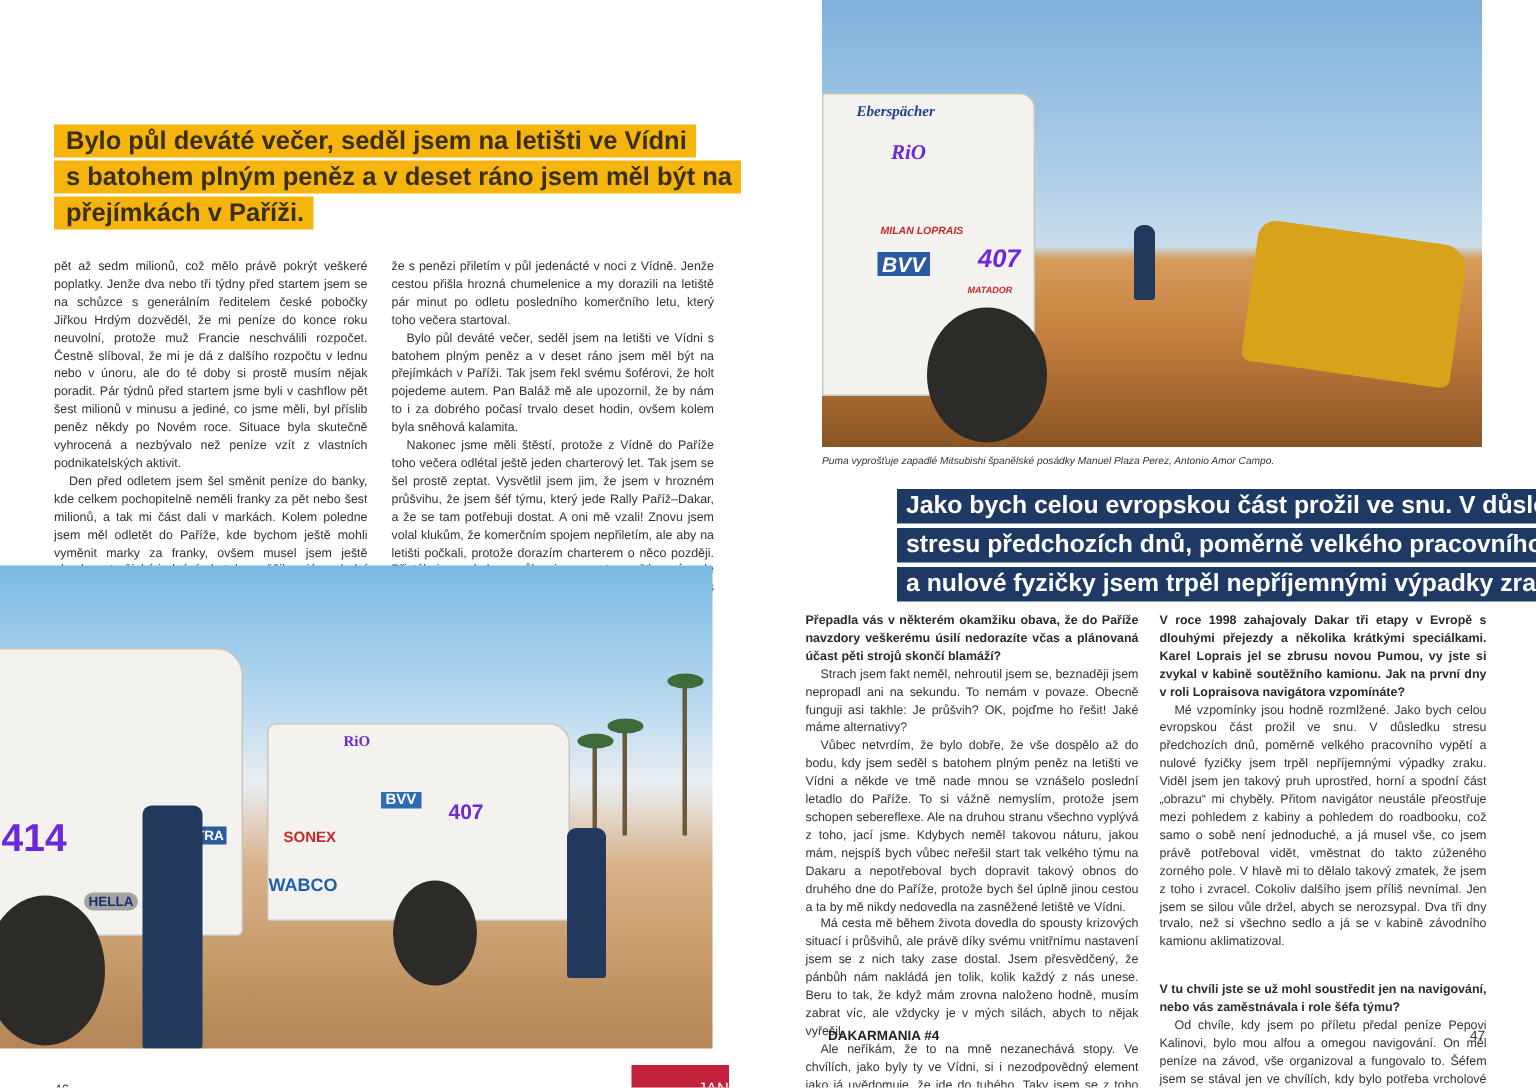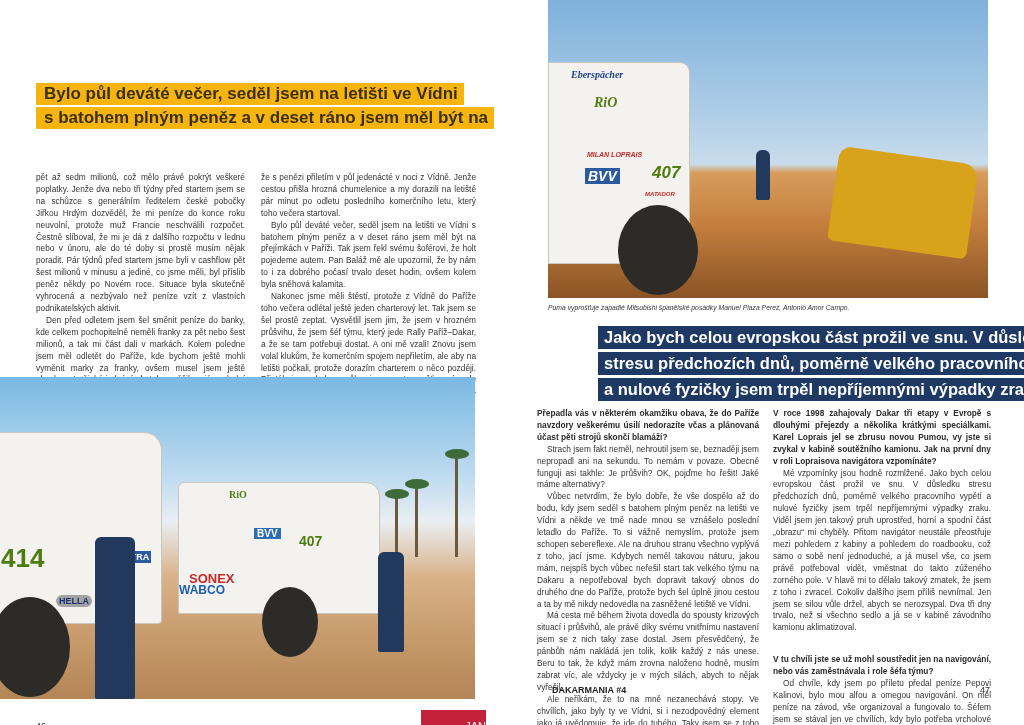--- a/index.html
+++ b/index.html
@@ -24,41 +24,42 @@
      background:linear-gradient(180deg,#7fb1dc 0%,#a9cbe6 35%,#c9dcec 55%,#d79c5a 58%,#c57f3e 75%,#8a5424 100%); }
   .photo-bottom { left:0; top:341px; width:475px; height:322px;
      background:linear-gradient(180deg,#79b9e2 0%,#bcdaf0 30%,#e9eef2 45%,#d9b28a 62%,#c89c6c 80%,#b48556 100%); }
 
   .truck { position:absolute; background:#f3f2ee; border:1px solid #c9c6bd; }
   .wheel { position:absolute; border-radius:50%; background:#2d2b28; }
   .person { position:absolute; background:#23385d; border-radius:6px 6px 2px 2px; }
   .palm { position:absolute; width:3px; background:#6a5a3b; }
   .palm::before { content:""; position:absolute; left:-10px; top:-8px; width:24px; height:10px;
      border-radius:50%; background:#3f6b3a; }
-  .decal { position:absolute; font-weight:bold; color:#4d7c0f; font-family:"Liberation Sans", sans-serif; }
+  .decal { position:absolute; font-weight:bold; color:#6d28d9; font-family:"Liberation Sans", sans-serif; }
 
   .caption { position:absolute; left:548px; top:304px; font-size:6.8px; font-style:italic; color:#333; }
 
   
   .pull-navy { position:absolute; left:560px; top:326px; width:460px;margin-left:38px; }
   .pull-navy .ln { display:inline-block; background:#1e3a64; color:#fff; font-weight:bold;
      font-size:16.5px; line-height:21px; padding:1px 6px; margin-bottom:3px; white-space:nowrap; }
 
   .footer-num { position:absolute; top:685px; font-size:9px; color:#333; }
   .author-block { position:absolute; left:421px; top:674px; width:65px; height:51px; background:#c4213a; }
   .author-block span { display:block; color:#fff; font-weight:normal; font-size:11px; text-align:right; margin-top:10px; }
   .mag-name { position:absolute; left:552px; top:685px; font-size:9px; font-weight:bold; color:#222; }
 </style>
 </head>
 <body>
 
 <div class="page-left">
   <div class="pull-yellow">
     <span class="ln">Bylo půl deváté večer, seděl jsem na letišti ve Vídni</span><br>
     <span class="ln">s batohem plným peněz a v deset ráno jsem měl být na</span><br>
+    <span class="ln">přejímkách v Paříži.</span>
   </div>
 
   <div class="col" style="left:36px; top:136px; width:209px;">
     <p class="first">pět až sedm milionů, což mělo právě pokrýt veškeré poplatky. Jenže dva nebo tři týdny před startem jsem se na schůzce s generálním ředitelem české pobočky Jiřkou Hrdým dozvěděl, že mi peníze do konce roku neuvolní, protože muž Francie neschválili rozpočet. Čestně slíboval, že mi je dá z dalšího rozpočtu v lednu nebo v únoru, ale do té doby si prostě musím nějak poradit. Pár týdnů před startem jsme byli v cashflow pět šest milionů v minusu a jediné, co jsme měli, byl příslib peněz někdy po Novém roce. Situace byla skutečně vyhrocená a nezbývalo než peníze vzít z vlastních podnikatelských aktivit.</p>
     <p>Den před odletem jsem šel směnit peníze do banky, kde celkem pochopitelně neměli franky za pět nebo šest milionů, a tak mi část dali v markách. Kolem poledne jsem měl odletět do Paříže, kde bychom ještě mohli vyměnit marky za franky, ovšem musel jsem ještě absolvovat nějaké jednání, do toho sněžilo a já poslední spoj mezi Prahou a Paříží nestihl.</p>
     <p>Má sekretářka tedy začala shánět nejbližší vhodnou alternativu. Tou byl let v osm večer z Vídně. Tak jsem klukům zavolal,</p>
   </div>
 
   <div class="col" style="left:261px; top:136px; width:215px;">
     <p class="first">že s penězi přiletím v půl jedenácté v noci z Vídně. Jenže cestou přišla hrozná chumelenice a my dorazili na letiště pár minut po odletu posledního komerčního letu, který toho večera startoval.</p>
@@ -74,21 +75,21 @@
     <div class="palm" style="left:140px; top:80px; height:80px;"></div>
     <div class="truck" style="left:-5px; top:55px; width:165px; height:190px; border-radius:0 18px 4px 0;">
       <span class="decal" style="left:5px; top:110px; font-size:26px;">414</span>
       <span class="decal" style="left:122px; top:118px; font-size:9px; color:#fff; background:#2c5aa0; padding:1px 2px;">TATRA</span>
       <span class="decal" style="left:60px; top:162px; font-size:9px; background:#a3a3a3; color:#1b2f6e; padding:1px 3px; border-radius:6px;">HELLA</span>
     </div>
     <div class="wheel" style="left:-10px; top:220px; width:80px; height:100px;"></div>
     <div class="truck" style="left:178px; top:105px; width:200px; height:130px; border-radius:6px 14px 2px 2px;">
       <span class="decal" style="left:50px; top:6px; font-size:10px; font-family:'Liberation Serif', serif;">RiO</span>
       <span class="decal" style="left:120px; top:50px; font-size:14px;">407</span>
-      <span class="decal" style="left:10px; top:88px; font-size:13px; color:#c42a2a;">SONEX</span>
+      <span class="decal" style="left:10px; top:70px; font-size:10px; color:#c42a2a;">SONEX</span>
       <span class="decal" style="left:75px; top:45px; font-size:10px; color:#fff; background:#2c6bb5; padding:0 3px;">BVV</span>
       <span class="decal" style="left:0px; top:100px; font-size:12px; color:#1f5fb0;">WABCO</span>
     </div>
     <div class="wheel" style="left:262px; top:210px; width:56px; height:70px;"></div>
     <div class="person" style="left:95px; top:160px; width:40px; height:162px;"></div>
     <div class="person" style="left:378px; top:175px; width:26px; height:100px;"></div>
   </div>
 
   <div class="footer-num" style="left:36px;">46</div>
   <div class="author-block">

